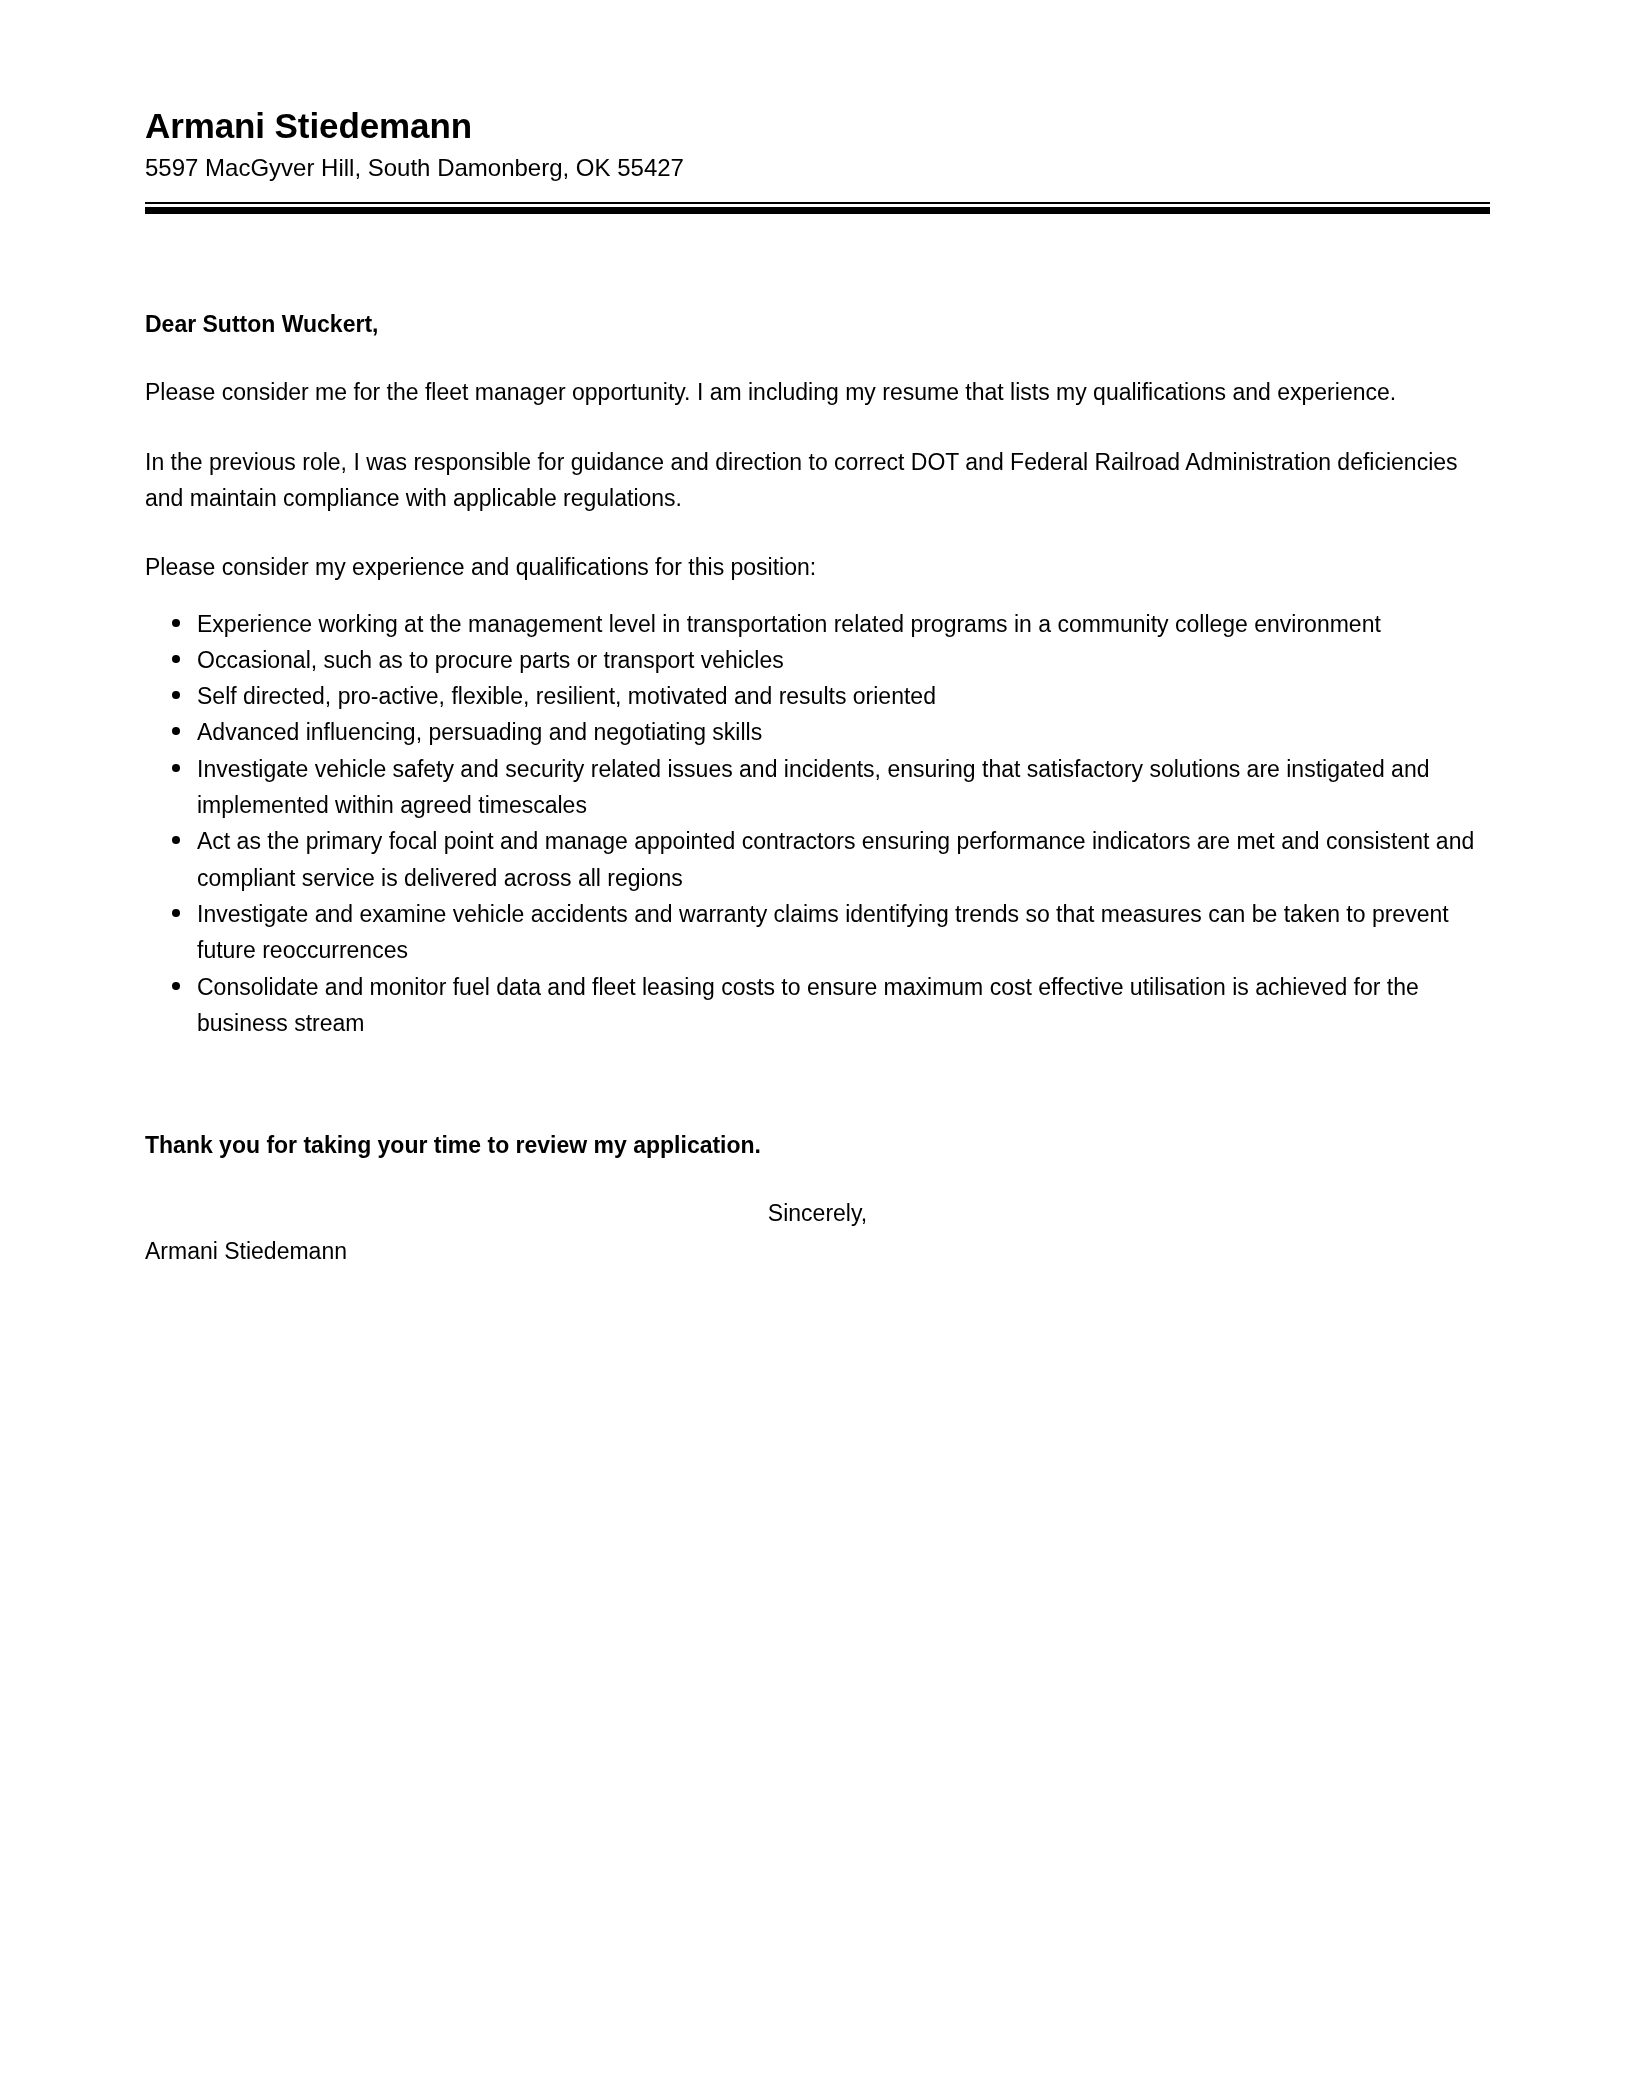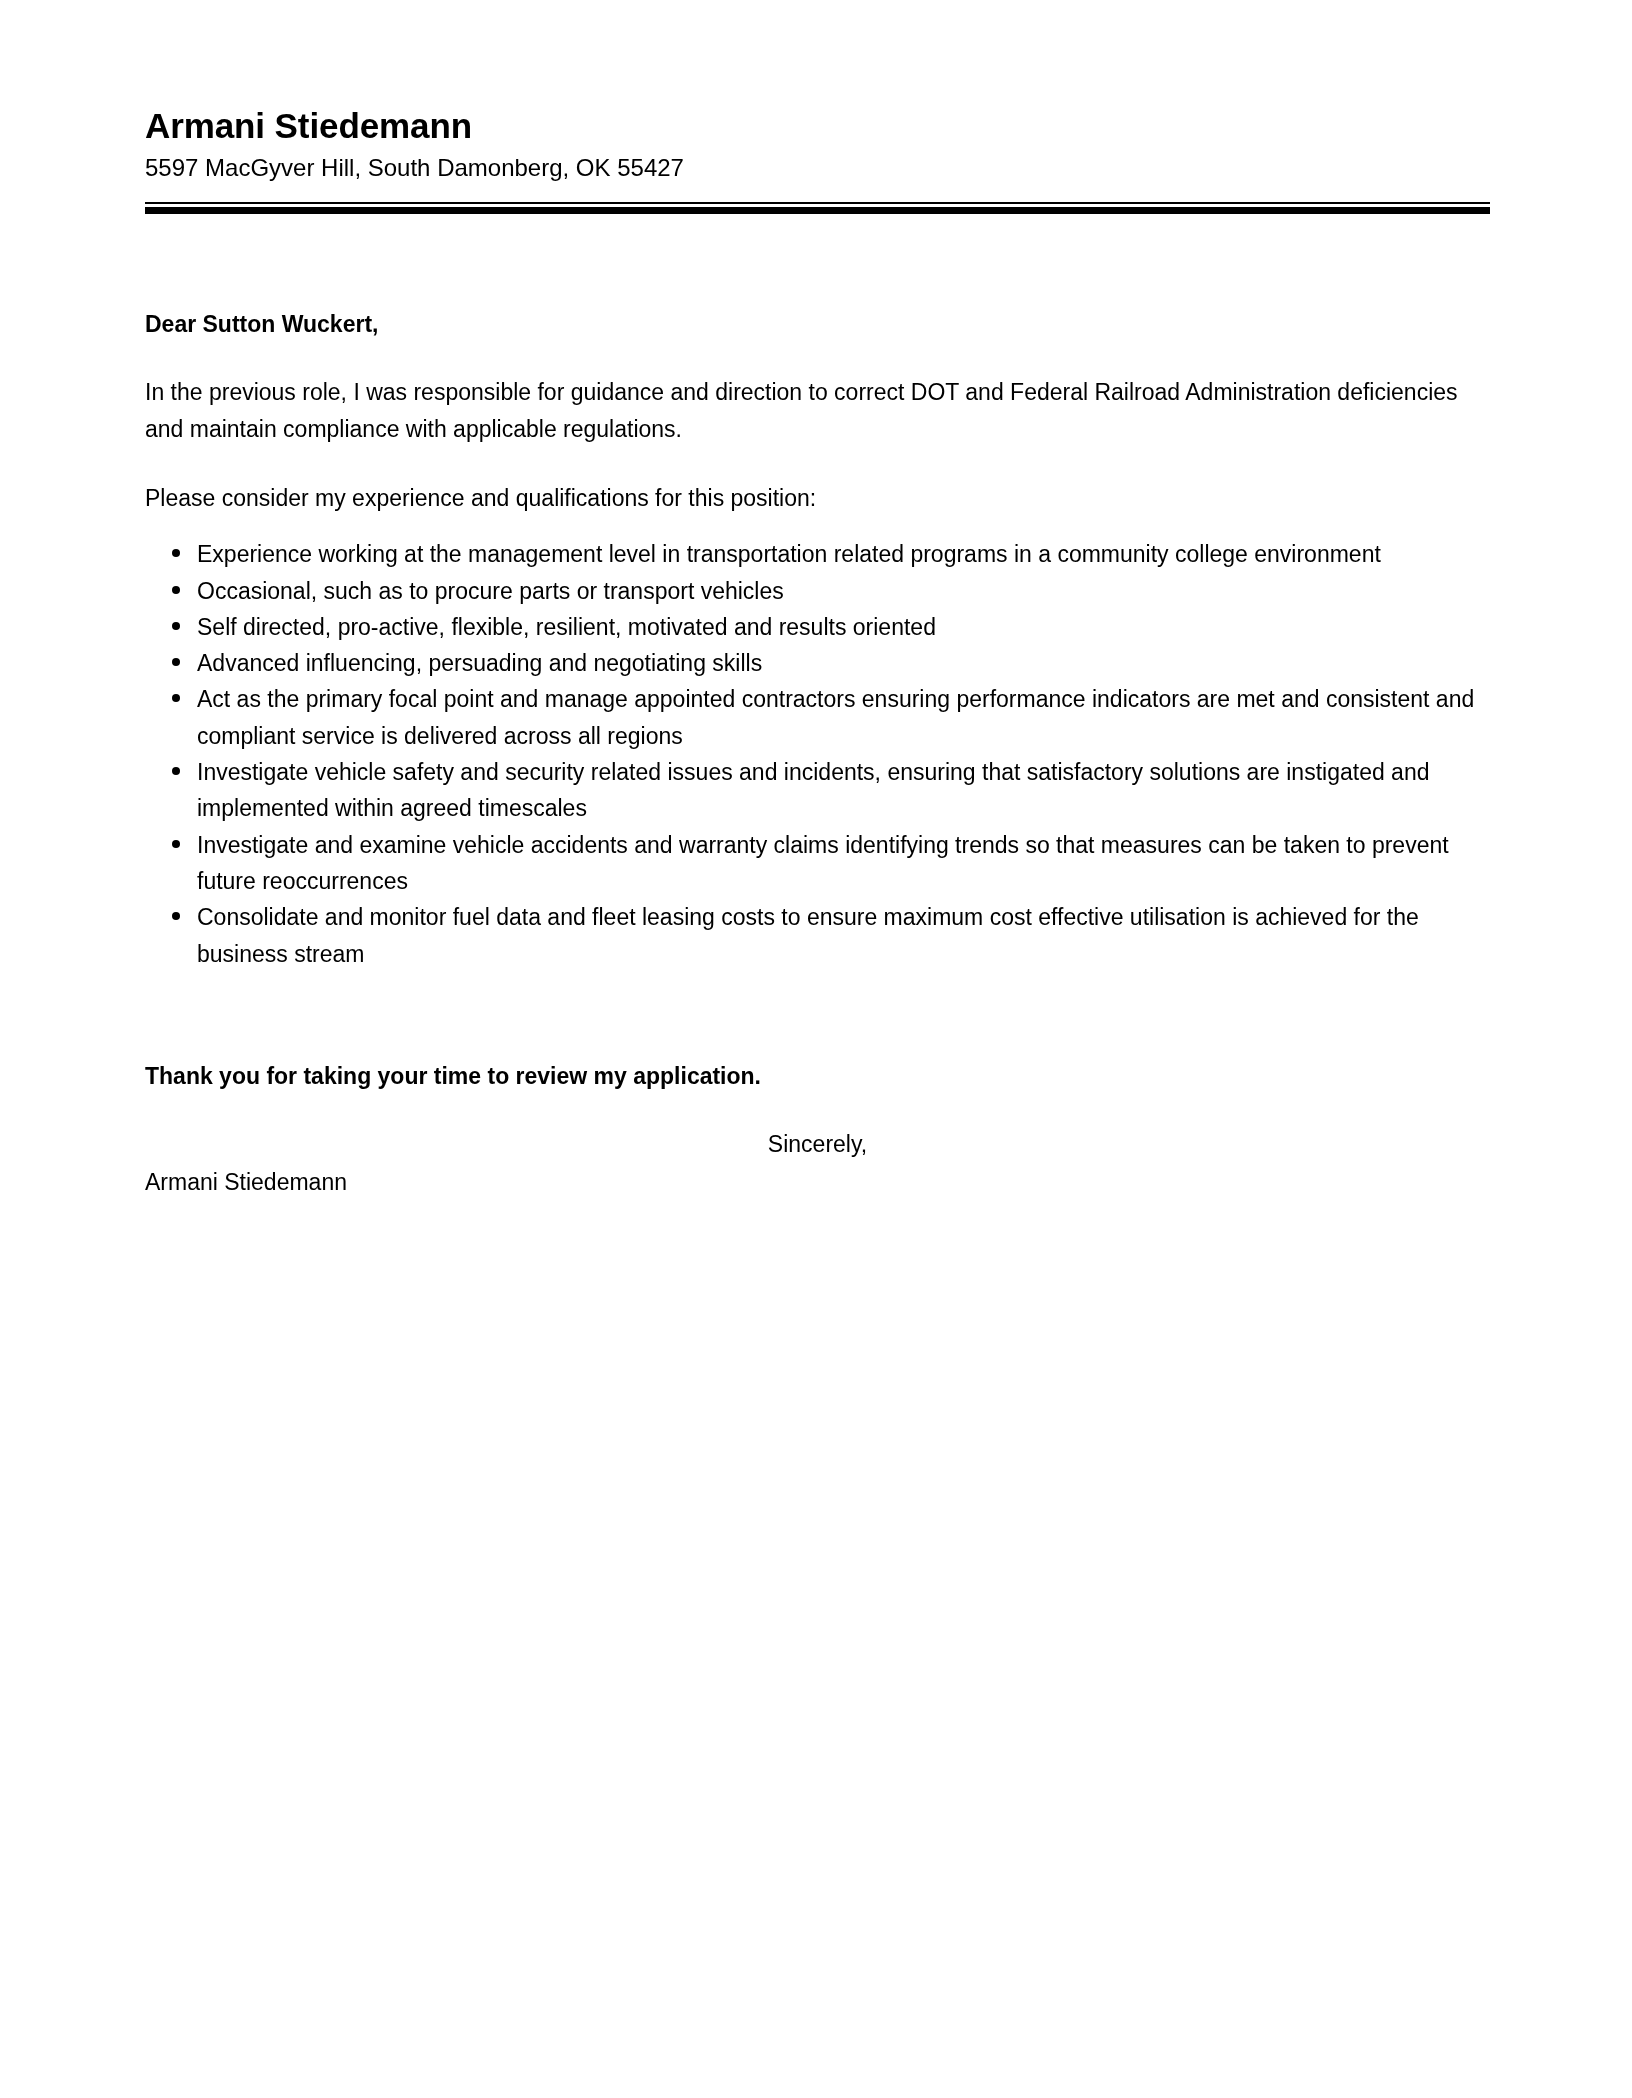--- a/index.html
+++ b/index.html
@@ -152,20 +152,21 @@
     <div class="rule">
       <div class="rule-thin"></div>
       <div class="rule-gap"></div>
       <div class="rule-thick"></div>
     </div>
 
     <main class="letter-body">
 
       <p class="salutation">Dear Sutton Wuckert,</p>
 
+      <p class="para">Please consider me for the fleet manager opportunity. I am including my resume that lists my qualifications and experience.</p>
 
       <p class="para">In the previous role, I was responsible for guidance and direction to correct DOT and Federal Railroad Administration deficiencies and maintain compliance with applicable regulations.</p>
 
       <p class="para intro-list">Please consider my experience and qualifications for this position:</p>
 
       <ul class="qual-list">
         <li>
           <span class="bullet-dot"></span>
           <span>Experience working at the management level in transportation related programs in a community college environment</span>
         </li>
@@ -176,25 +177,25 @@
         <li>
           <span class="bullet-dot"></span>
           <span>Self directed, pro-active, flexible, resilient, motivated and results oriented</span>
         </li>
         <li>
           <span class="bullet-dot"></span>
           <span>Advanced influencing, persuading and negotiating skills</span>
         </li>
         <li>
           <span class="bullet-dot"></span>
+          <span>Investigate vehicle safety and security related issues and incidents, ensuring that satisfactory solutions are instigated and implemented within agreed timescales</span>
+        </li>
+        <li>
+          <span class="bullet-dot"></span>
           <span>Act as the primary focal point and manage appointed contractors ensuring performance indicators are met and consistent and compliant service is delivered across all regions</span>
-        </li>
-        <li>
-          <span class="bullet-dot"></span>
-          <span>Investigate vehicle safety and security related issues and incidents, ensuring that satisfactory solutions are instigated and implemented within agreed timescales</span>
         </li>
         <li>
           <span class="bullet-dot"></span>
           <span>Investigate and examine vehicle accidents and warranty claims identifying trends so that measures can be taken to prevent future reoccurrences</span>
         </li>
         <li>
           <span class="bullet-dot"></span>
           <span>Consolidate and monitor fuel data and fleet leasing costs to ensure maximum cost effective utilisation is achieved for the business stream</span>
         </li>
       </ul>

